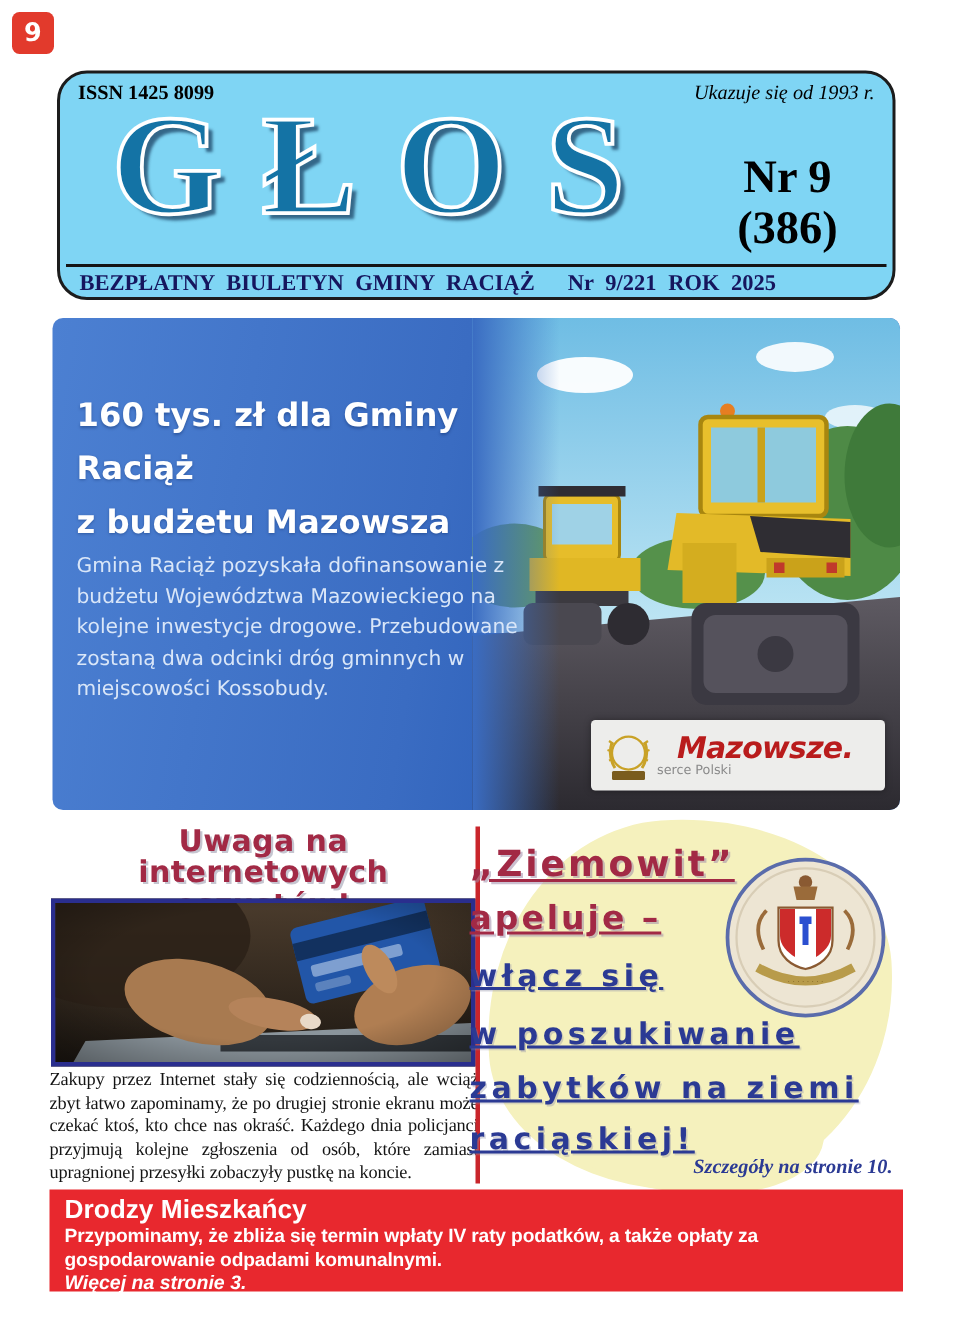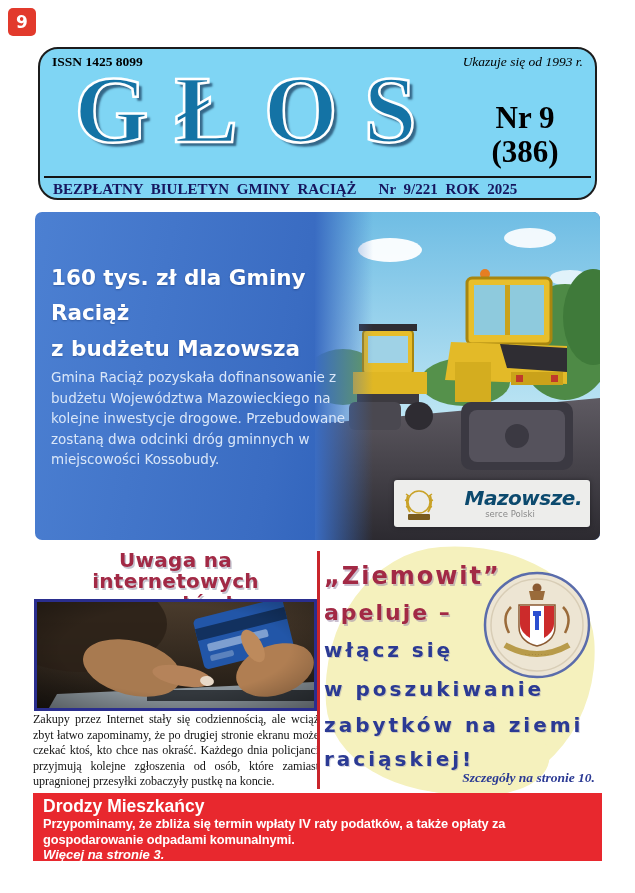--- a/index.html
+++ b/index.html
@@ -64,23 +64,23 @@
     font:13.5px/1.52 "DejaVu Sans", sans-serif; color:#d9e6f8;
   }
   .sponsor {
     position:absolute; right:10px; bottom:13px; width:196px; height:47px;
     background:rgba(245,245,243,0.96); border-radius:3px;
     display:flex; align-items:center; padding:3px 8px 3px 6px;
     box-shadow:0 0 5px rgba(0,0,0,0.35);
   }
   .sponsor-text { flex:1; text-align:center; }
   .sponsor-name {
-    font:bold italic 20px/1 "DejaVu Sans", sans-serif; color:#0c4a6e; letter-spacing:-0.5px;text-align:right;
-  }
-  .sponsor-tag { font:8.5px/1 "DejaVu Sans", sans-serif; color:#8a8a8a; text-align:center; margin-top:2px; }
+    font:bold italic 20px/1 "DejaVu Sans", sans-serif; color:#b91c1c; letter-spacing:-0.5px;
+  }
+  .sponsor-tag { font:8.5px/1 "DejaVu Sans", sans-serif; color:#8a8a8a; text-align:left; margin-top:2px; }
 
   
   .scam-head {
     position:absolute; left:33px; top:550px; width:285px; text-align:center;
     font:bold 20px/1.07 "DejaVu Sans", sans-serif; color:#a22945;
     text-shadow:1.5px 1.5px 0 rgba(150,150,170,0.55); letter-spacing:0.3px;
   }
   .scam-photo {
     position:absolute; left:34px; top:599px; width:283px; height:112px;
     border:3px solid #2a2e8e; background:#241d16;
@@ -101,21 +101,21 @@
   
   .blob {
     position:absolute; left:324px; top:546px; width:272px; height:248px;
     background:#f5f1bd; border-radius:46% 54% 48% 52% / 60% 42% 58% 40%;
     transform:rotate(-4deg);
   }
   .blob2 {
     position:absolute; left:360px; top:700px; width:190px; height:95px;
     background:#f5f1bd; border-radius:50%; transform:rotate(8deg);
   }
-  .rz { position:absolute; left:324px; font-family:"DejaVu Sans", sans-serif; font-weight:bold; white-space:nowrap; }
+  .rz { position:absolute; left:313px; font-family:"DejaVu Sans", sans-serif; font-weight:bold; white-space:nowrap;text-decoration:underline; }
   .rz-red { color:#a22945; text-shadow:1.5px 1.5px 0 rgba(160,140,170,0.55); }
   .rz-navy { color:#2b3a94; text-shadow:1px 1px 0 rgba(150,150,170,0.4); }
   .rz1 { top:562px; font-size:24px; letter-spacing:2px; }
   .rz2 { top:600px; font-size:22px; letter-spacing:2px; }
   .rz3 { top:638px; font-size:20px; letter-spacing:3px; }
   .rz4 { top:677px; font-size:20px; letter-spacing:3px; }
   .rz5 { top:713px; font-size:20px; letter-spacing:3px; }
   .rz6 { top:747px; font-size:20px; letter-spacing:3px; }
   .seal { position:absolute; left:483px; top:571px; width:108px; height:108px; }
   .rz-more {

